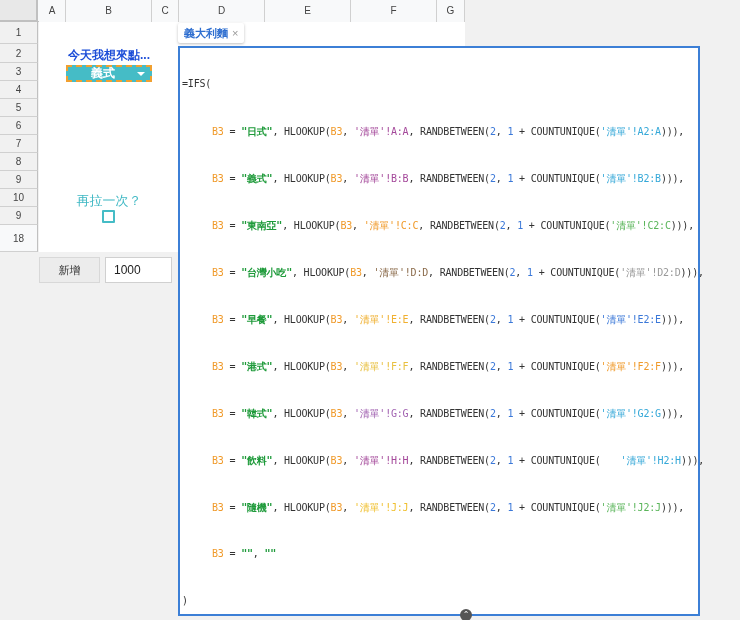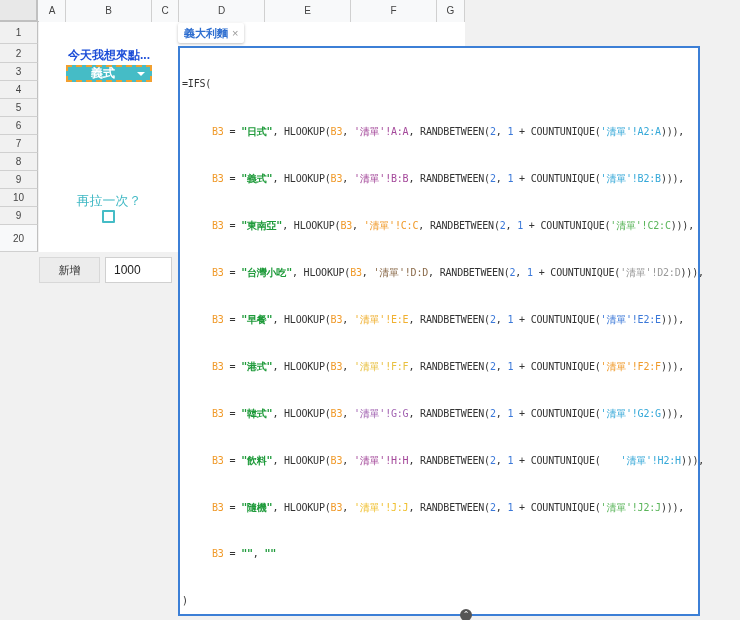--- a/index.html
+++ b/index.html
@@ -81,21 +81,21 @@
   <div class="row-h" style="top:44px;height:19px;line-height:19px">2</div>
   <div class="row-h" style="top:63px;height:18px;line-height:18px">3</div>
   <div class="row-h" style="top:81px;height:18px;line-height:18px">4</div>
   <div class="row-h" style="top:99px;height:18px;line-height:18px">5</div>
   <div class="row-h" style="top:117px;height:18px;line-height:18px">6</div>
   <div class="row-h" style="top:135px;height:18px;line-height:18px">7</div>
   <div class="row-h" style="top:153px;height:18px;line-height:18px">8</div>
   <div class="row-h" style="top:171px;height:18px;line-height:18px">9</div>
   <div class="row-h" style="top:189px;height:18px;line-height:18px">10</div>
   <div class="row-h" style="top:207px;height:18px;line-height:18px">9</div>
-  <div class="row-h" style="top:225px;height:27px;line-height:27px;background:#f8f9fa">20</div>
+  <div class="row-h" style="top:225px;height:27px;line-height:27px;background:#f8f9fa">18</div>
 
   <div class="sheet-area"></div>
   <div class="sheet-right"></div>
 
   <div class="prompt-label">今天我想來點...</div>
   <div class="dropdown">
     <span class="val">義式</span>
     <span class="arrow"></span>
   </div>
 

